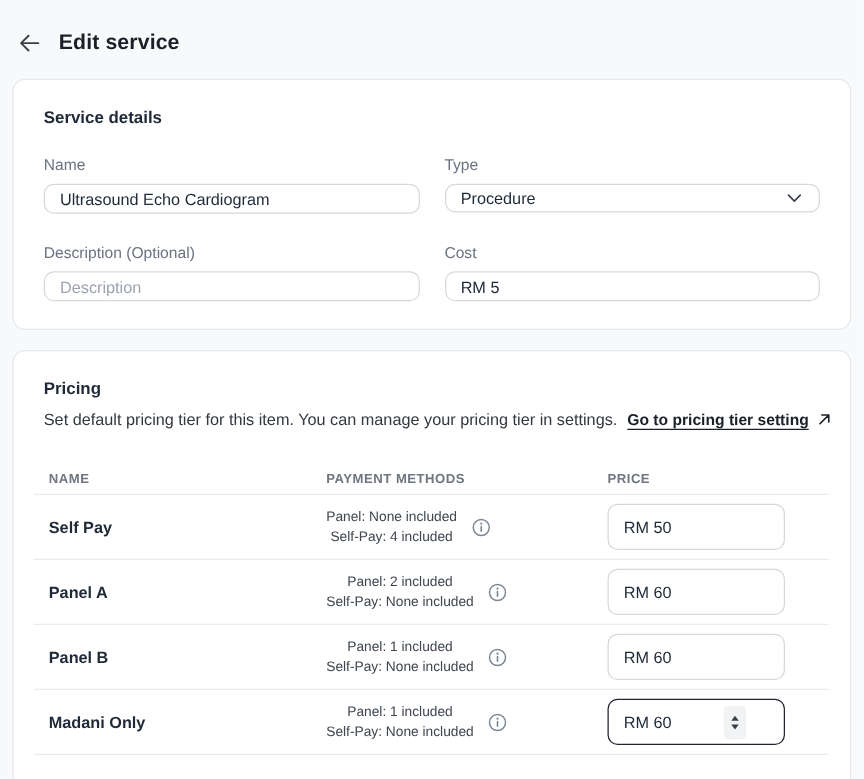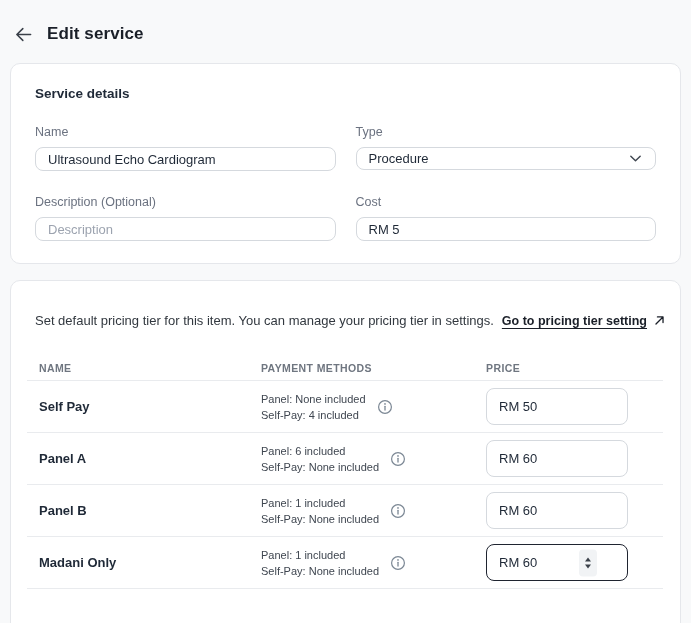--- a/index.html
+++ b/index.html
@@ -65,21 +65,21 @@
     display:grid; grid-template-columns:222px 225px 1fr;
     align-items:center; padding-left:12px;
     border-bottom:1px solid #e9ebee;
   }
   .tier-header-row { height:26px; }
   .col-head {
     font-size:10.5px; font-weight:600; color:#6f7680; letter-spacing:.4px;
   }
   .tier-row { height:52px; }
   .tier-name { font-size:13px; font-weight:700; color:#1f2937; }
-  .pm-cell { display:flex; align-items:center; gap:11px; }
+  .pm-cell { display:flex; align-items:center; gap:11px;text-align:center; }
   .pm-lines { font-size:11px; line-height:16px; color:#3f4650; }
   .info-btn { display:flex; align-items:center; background:none; border:none; cursor:pointer; padding:0; }
 
   .price-cell { position:relative; }
   .price-input {
     width:142px; height:37px; border:1px solid #d5d9de; border-radius:8px;
     padding:0 12px; font-size:13px; color:#1f2937; background:#fff; outline:none;
     font-family:inherit;
   }
   .price-input.focused { border:1.5px solid #1f2430; }
@@ -136,20 +136,21 @@
     <div class="field">
       <label class="field-label">Cost</label>
       <input class="text-input" type="text" value="RM 5" style="">
     </div>
 
   </div>
 </div>
 
 <div class="card card-pricing">
   <div class="pricing-head">
+    <div class="card-title">Pricing</div>
     <div class="pricing-desc">
       <span>Set default pricing tier for this item. You can manage your pricing tier in settings.</span>
       <a class="pricing-link">Go to pricing tier setting</a>
       <span class="ext-arrow">
         <svg width="13" height="13" viewBox="0 0 14 14" fill="none">
           <path d="M3.2 10.8 L10.5 3.5 M4.8 3.2 H10.8 V9.2" stroke="#1a1f28" stroke-width="1.4" stroke-linecap="round" stroke-linejoin="round"></path>
         </svg>
       </span>
     </div>
   </div>
@@ -178,21 +179,21 @@
       </div>
       <div class="price-cell">
         <input class="price-input" type="text" value="RM 50" style="">
       </div>
     </div>
 
     <div class="tier-row">
       <span class="tier-name">Panel A</span>
       <div class="pm-cell">
         <div class="pm-lines">
-          <div>Panel: 6 included</div>
+          <div>Panel: 2 included</div>
           <div>Self-Pay: None included</div>
         </div>
         <button class="info-btn">
           <svg width="16" height="16" viewBox="0 0 16 16" fill="none">
             <circle cx="8" cy="8" r="6.4" stroke="#7b8794" stroke-width="1.2"></circle>
             <line x1="8" y1="7.3" x2="8" y2="11" stroke="#7b8794" stroke-width="1.3" stroke-linecap="round"></line>
             <circle cx="8" cy="4.9" r="0.85" fill="#7b8794"></circle>
           </svg>
         </button>
       </div>

